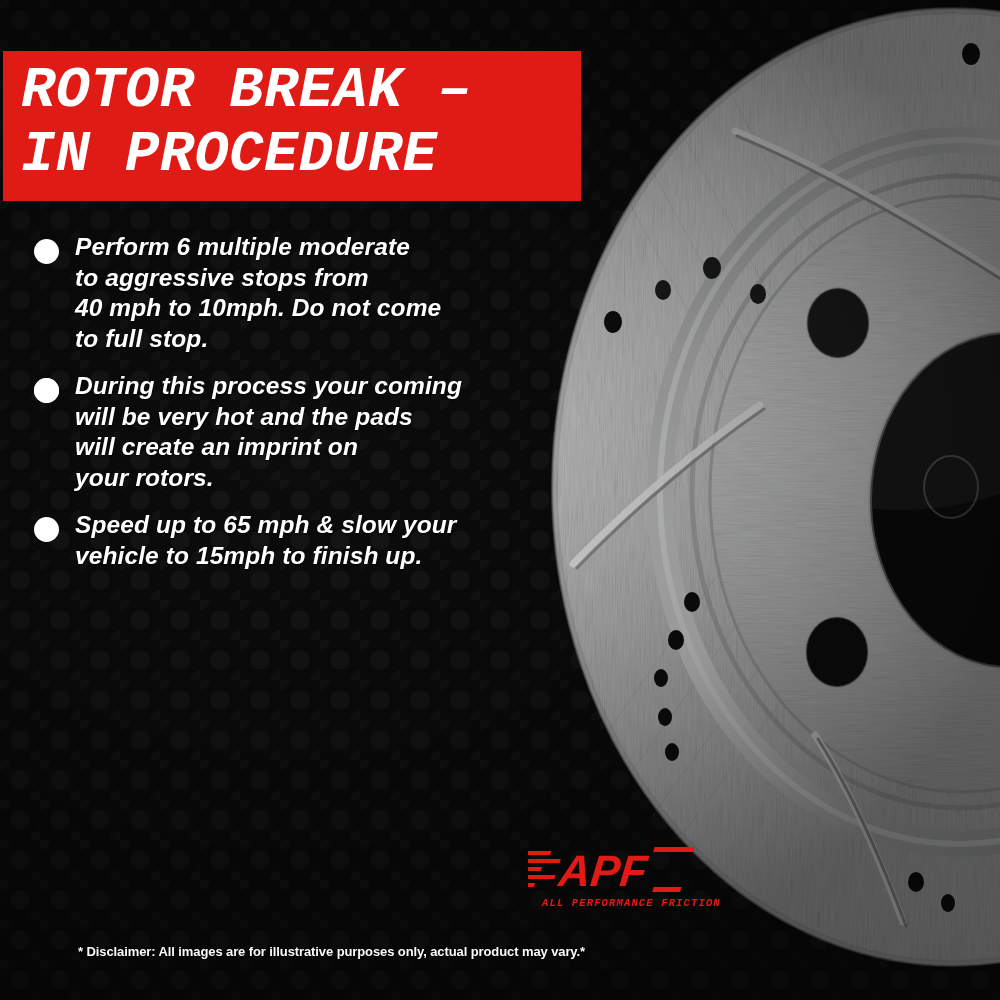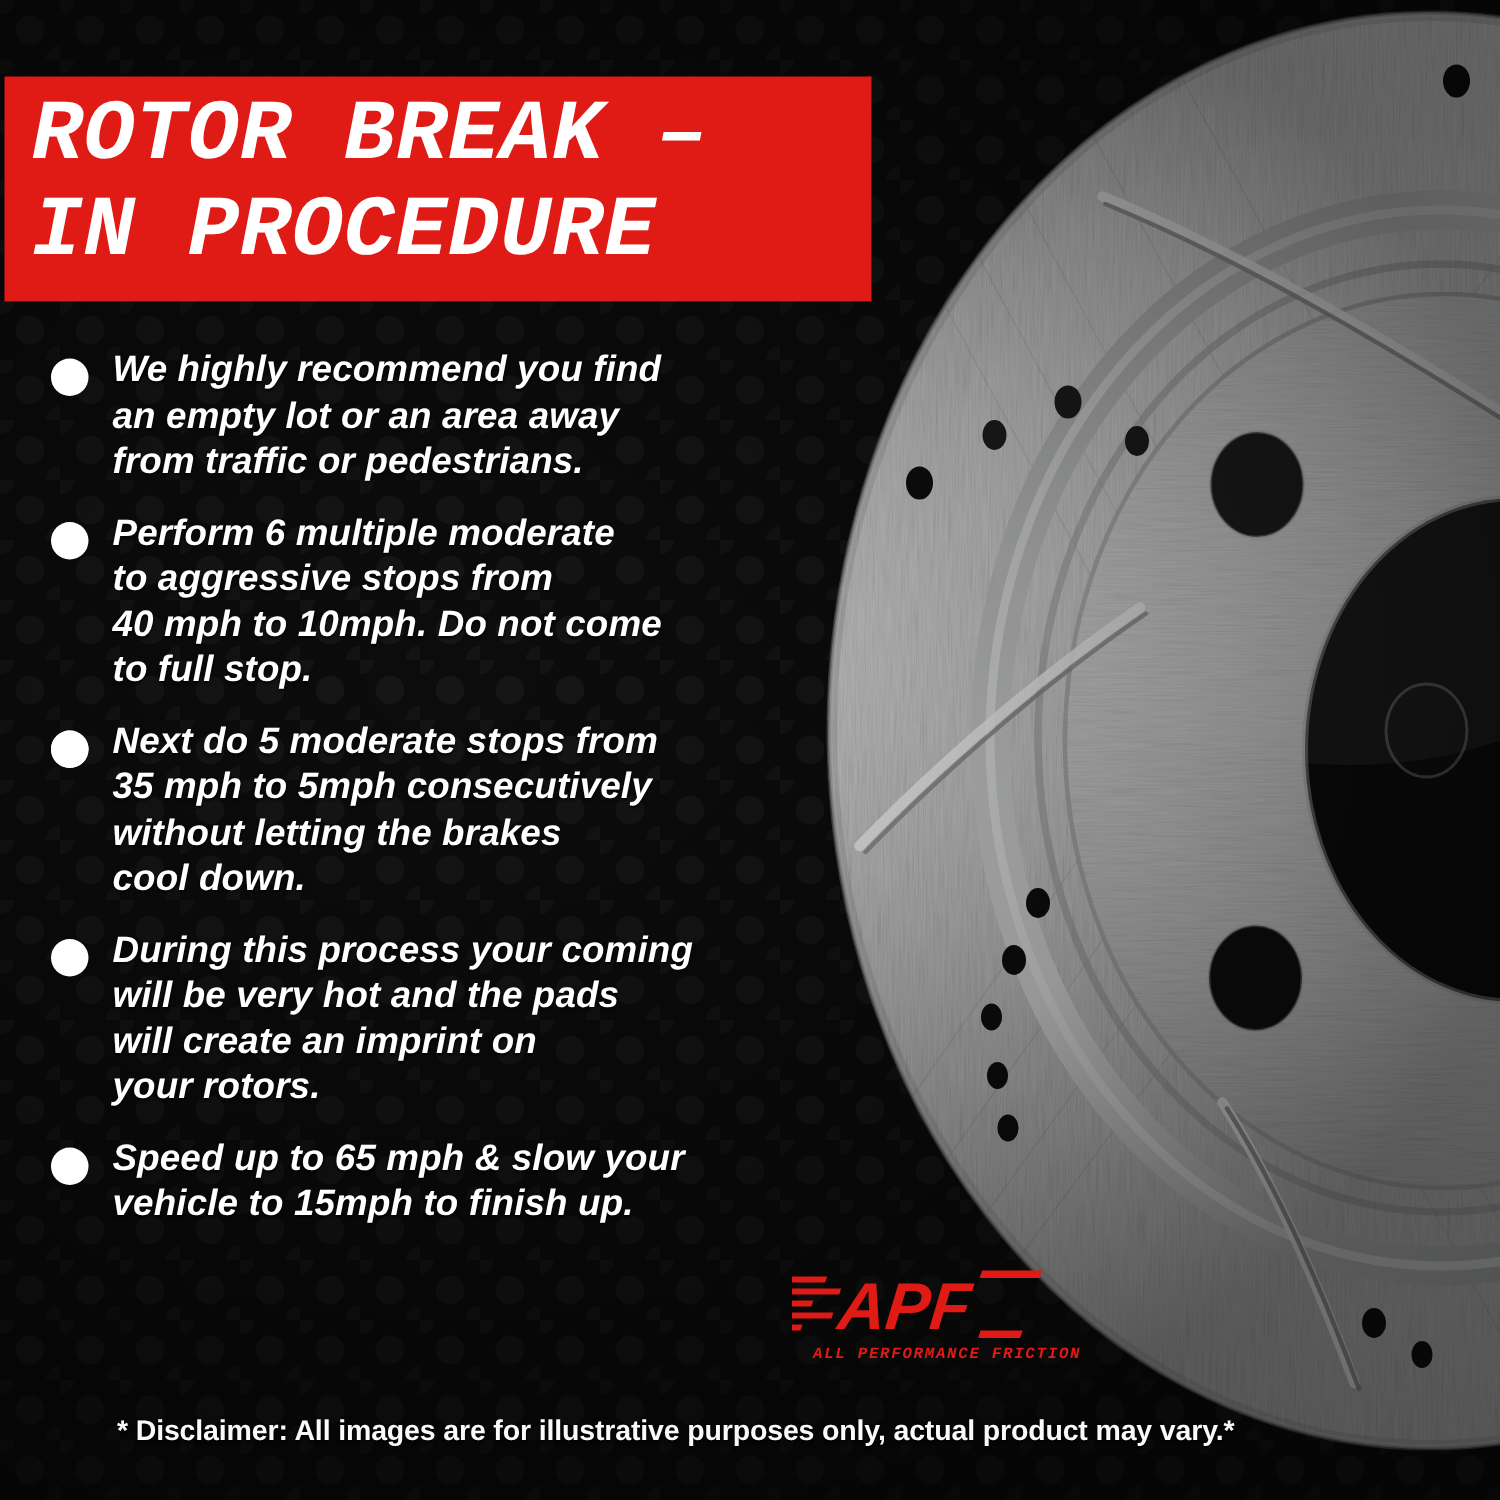--- a/index.html
+++ b/index.html
@@ -87,21 +87,21 @@
     font-size:10.5px;letter-spacing:1.15px;
     white-space:nowrap;
   }
 
   
   #disclaimer{
     position:absolute;left:78px;top:944px;
     color:#fafafa;
     font-family:"Liberation Sans", sans-serif;
     font-weight:bold;font-style:normal;
-    font-size:19px;letter-spacing:-0.1px;
+    font-size:13px;letter-spacing:-0.1px;
     white-space:nowrap;
     text-shadow:0 1px 2px rgba(0,0,0,.9);
   }
 </style>
 </head>
 <body>
 
 <div id="page">
 
   <div id="bg-pattern"></div>
@@ -236,46 +236,33 @@
 
   <div id="bg-vignette"></div>
 
   <div id="title-banner">
     <div class="title-line">ROTOR BREAK –</div>
     <div class="title-line">IN PROCEDURE</div>
   </div>
 
   <div id="bullet-list">
 
-    <div class="bullet-row">
-      <span class="bullet-dot"></span>
-      <div class="bullet-text">We highly recommend you find
-an empty lot or an area away
-from traffic or pedestrians.</div>
-    </div>
 
     <div class="bullet-row">
       <span class="bullet-dot"></span>
       <div class="bullet-text">Perform 6 multiple moderate
 to aggressive stops from
 40 mph to 10mph. Do not come
 to full stop.</div>
     </div>
 
     <div class="bullet-row">
       <span class="bullet-dot"></span>
     </div>
 
-    <div class="bullet-row">
-      <span class="bullet-dot"></span>
-      <div class="bullet-text">Next  do 5 moderate stops from
-35 mph to 5mph consecutively
-without letting the brakes
-cool down.</div>
-    </div>
 
     <div class="bullet-row">
       <span class="bullet-dot"></span>
       <div class="bullet-text">During this process your coming
 will be very hot and the pads
 will create an imprint on
 your rotors.</div>
     </div>
 
     <div class="bullet-row">

